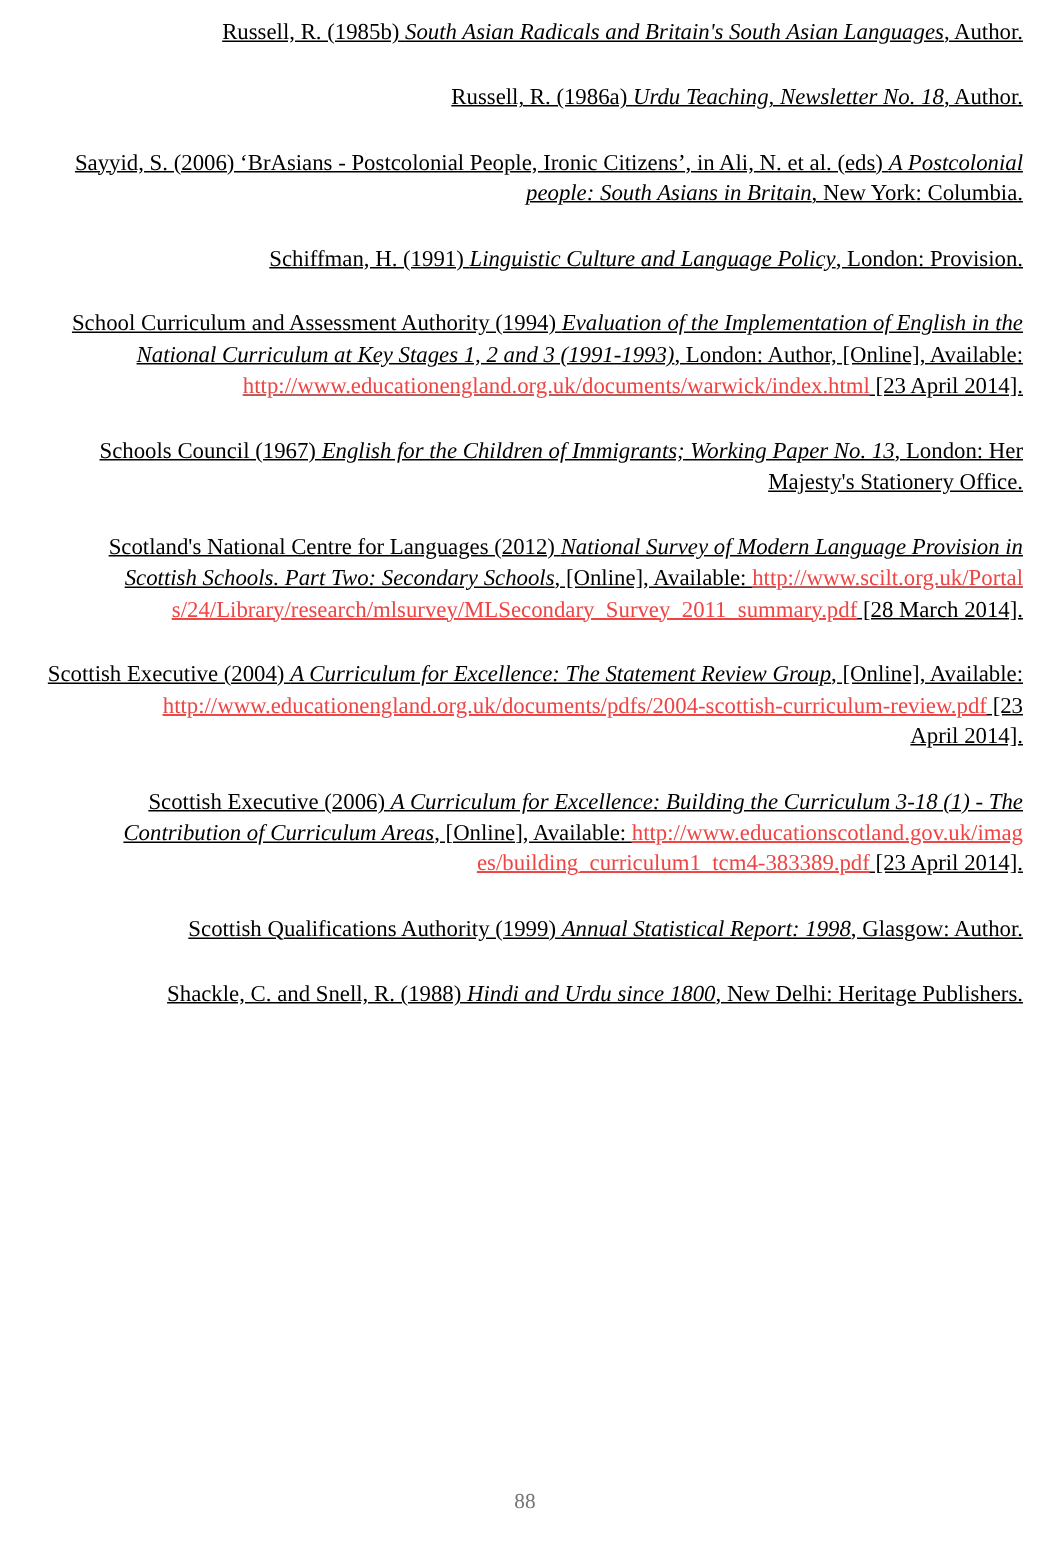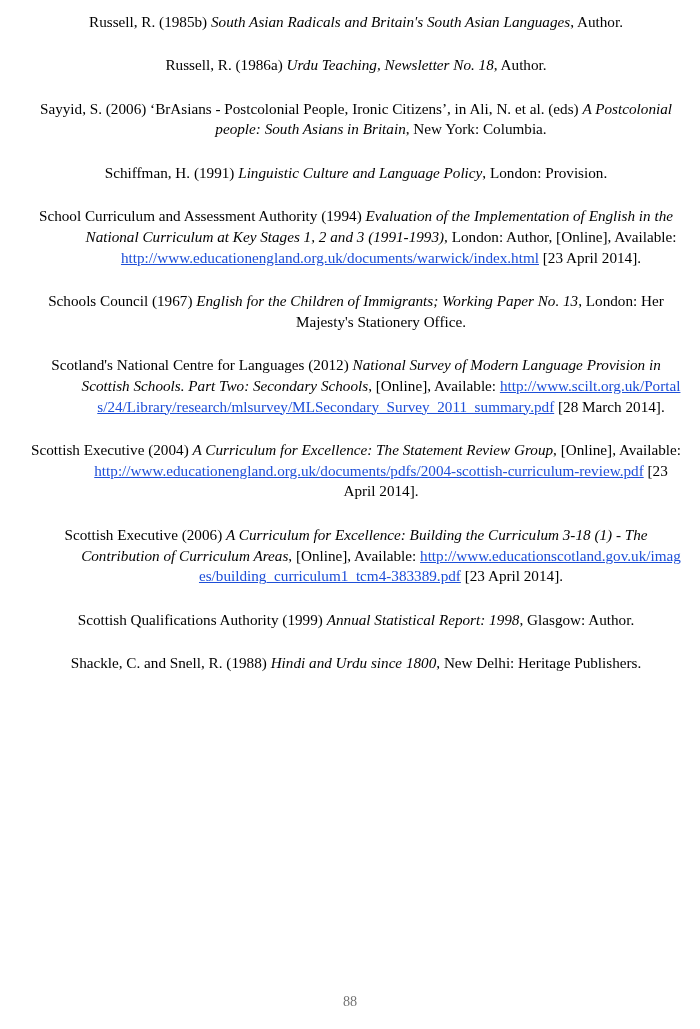--- a/index.html
+++ b/index.html
@@ -22,28 +22,29 @@
     position: absolute;
     left: 30px;
     top: 12px;
     width: 652px;
   }
   .ref {
     margin: 0 0 22.5px 0;
     padding-left: 50px;
     text-indent: -50px;
     line-height: 20.8px;
-    text-align: center;
+    text-align: right;
     word-wrap: break-word;
     overflow-wrap: break-word;
+    text-decoration: underline;
   }
   .ref:last-child { margin-bottom: 0; }
   .it { font-style: italic; }
   .url {
-    color: #1d4ed8;
+    color: #ef4444;
     text-decoration: underline;
     word-break: break-all;
   }
   .page-number {
     position: absolute;
     left: 0;
     top: 993px;
     width: 700px;
     text-align: center;
     font-family: "Liberation Serif", "DejaVu Serif", serif;

